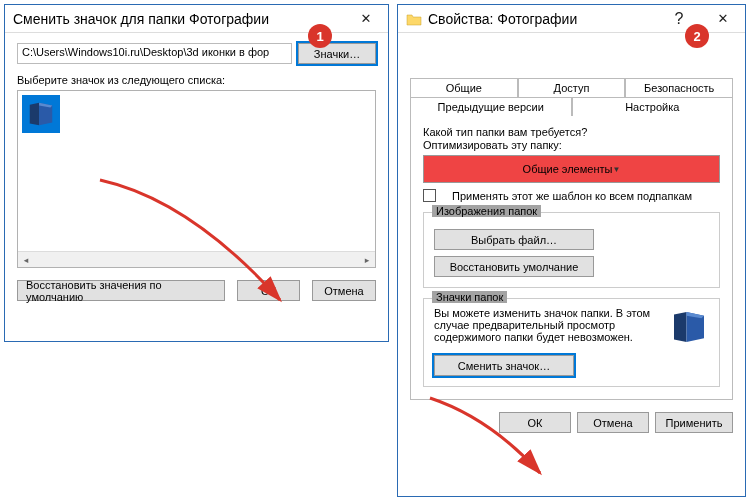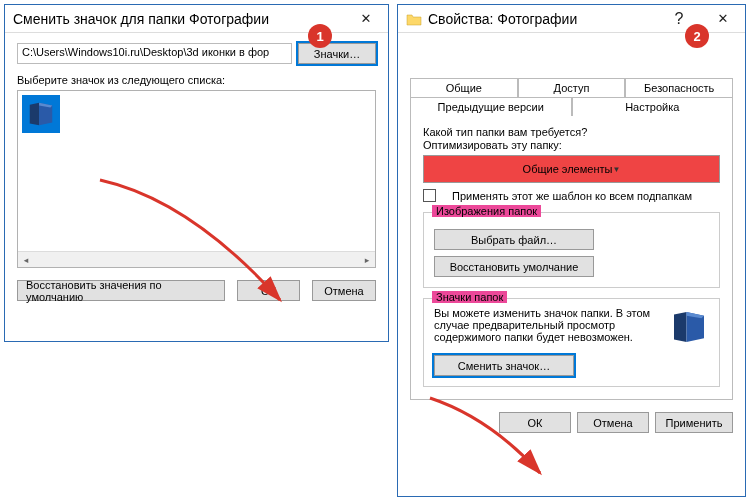--- a/index.html
+++ b/index.html
@@ -146,21 +146,21 @@
   }
   .group {
     border: 1px solid #ccc;
     padding: 8px 10px 10px;
     margin-top: 10px;
     position: relative;
   }
   .grouptitle {
     position: absolute;
     top: -8px; left: 8px;
-    background: #ec4899;
+    background: #a3a3a3;
     padding: 0 4px;
   }
   .select {
     width: 100%;
     border: 1px solid #999;
     background: #ef4444;
     height: 28px;
     display: flex; align-items: center;
     padding: 0 6px;
     justify-content: center;

